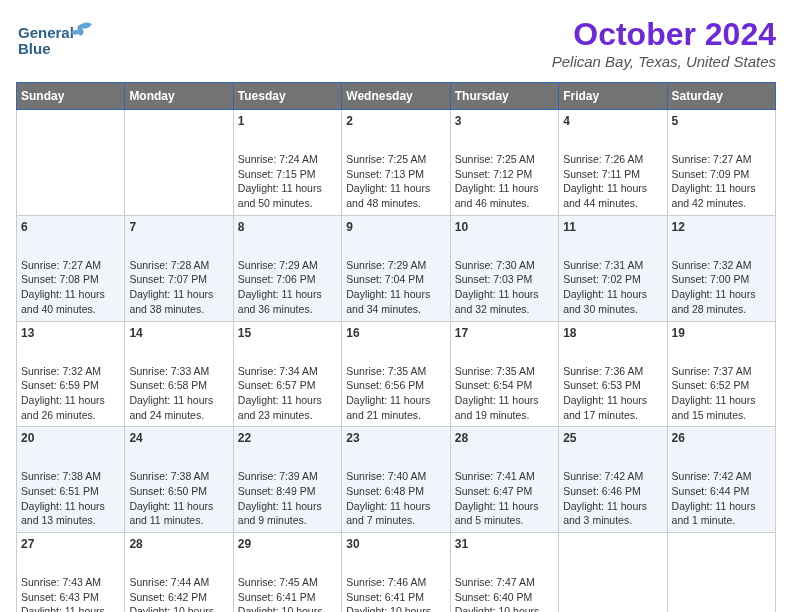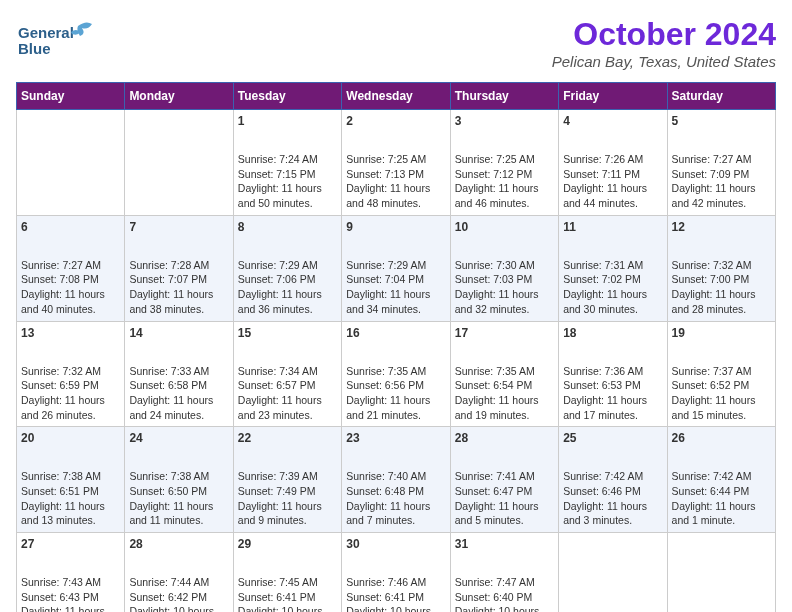--- a/index.html
+++ b/index.html
@@ -28,21 +28,21 @@
       font-size: 15px;
       color: #555;
       font-style: italic;
     }
     table {
       width: 100%;
       border-collapse: collapse;
       font-size: 11px;
     }
     thead tr th {
-      background-color: #701a75;
+      background-color: #737373;
       color: #fff;
       padding: 6px 4px;
       text-align: left;
       font-size: 12px;
       font-weight: bold;
       border: 1px solid #3a62b0;
     }
     tbody tr td {
       border: 1px solid #ccc;
       vertical-align: top;
@@ -278,21 +278,21 @@
           <div class="cell-content">
             <div>Sunrise: 7:38 AM</div>
             <div>Sunset: 6:50 PM</div>
             <div>Daylight: 11 hours and 11 minutes.</div>
           </div>
         </td>
         <td>
           <span class="day-num">22</span>
           <div class="cell-content">
             <div>Sunrise: 7:39 AM</div>
-            <div>Sunset: 7:49 PM</div>
+            <div>Sunset: 8:49 PM</div>
             <div>Daylight: 11 hours and 9 minutes.</div>
           </div>
         </td>
         <td>
           <span class="day-num">23</span>
           <div class="cell-content">
             <div>Sunrise: 7:40 AM</div>
             <div>Sunset: 6:48 PM</div>
             <div>Daylight: 11 hours and 7 minutes.</div>
           </div>

